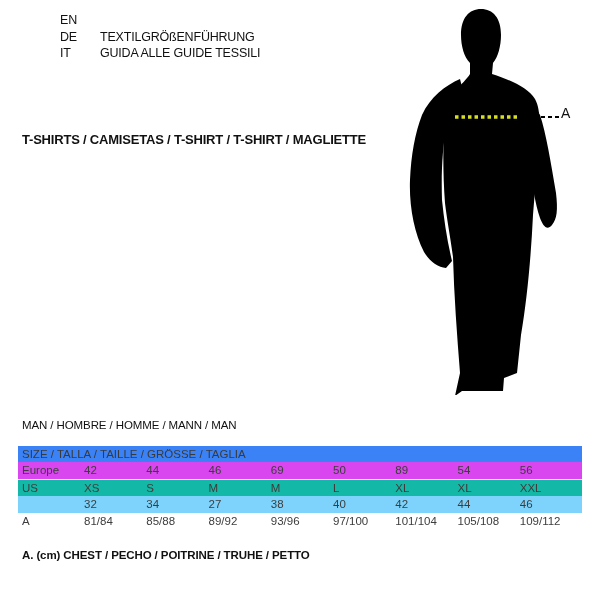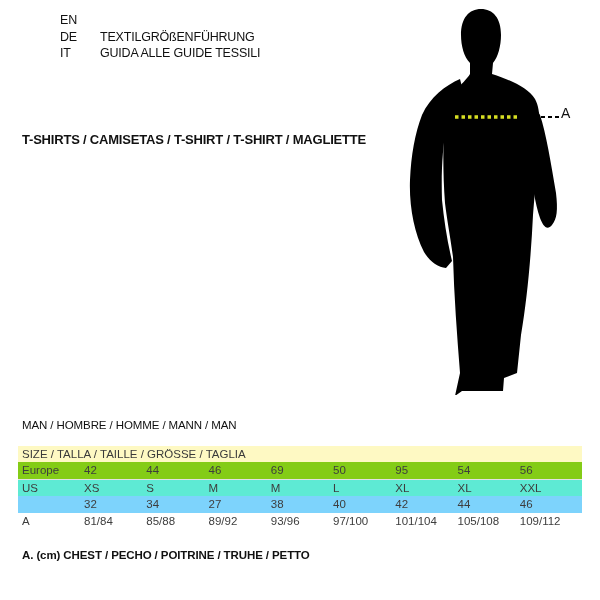--- a/index.html
+++ b/index.html
@@ -13,24 +13,24 @@
   .lang-code{width:40px;flex:0 0 40px;}
   
   .garments{position:absolute;left:22px;top:108px;font-size:13px;font-weight:700;line-height:18.5px;letter-spacing:-0.2px;margin-top:23px;}
   
   .figure-wrap{position:absolute;left:400px;top:5px;width:175px;height:390px;}
   .measure-label{position:absolute;left:561px;top:105px;font-size:14px;font-weight:500;color:#111;}
   
   .section-title{position:absolute;left:22px;top:419px;font-size:11.5px;font-weight:400;letter-spacing:-0.1px;}
   
   .size-table{position:absolute;left:18px;top:446px;width:564px;font-size:11.5px;color:#3d3d3d;}
-  .st-header{background:#fef9c3;height:16px;line-height:16px;padding-left:4px;color:#3a3a3a;}
+  .st-header{background:#3b82f6;height:16px;line-height:16px;padding-left:4px;color:#3a3a3a;}
   .st-row{display:flex;height:16.5px;line-height:16.5px;}
-  .st-row:nth-child(2){background:#84cc16;border-bottom:1px solid #e2e2e2;}
-  .st-row:nth-child(3){background:#5eead4;}
+  .st-row:nth-child(2){background:#d946ef;border-bottom:1px solid #e2e2e2;}
+  .st-row:nth-child(3){background:#14b8a6;}
   .st-row:nth-child(4){background:#7dd3fc;}
   .st-row:nth-child(5){background:#ffffff;}
   .st-label{flex:0 0 62px;padding-left:4px;text-align:left;}
   .st-cell{flex:1;text-align:left;}
   
   .footnote{position:absolute;left:22px;top:549px;font-size:11.5px;font-weight:700;letter-spacing:-0.1px;}
 </style>
 </head>
 <body>
 
@@ -86,21 +86,21 @@
 
 <div class="size-table" id="size-table">
   <div class="st-header">SIZE / TALLA / TAILLE / GRÖSSE / TAGLIA</div>
 <div class="st-row">
       <div class="st-label">Europe</div>
       <div class="st-cell">42</div>
       <div class="st-cell">44</div>
       <div class="st-cell">46</div>
       <div class="st-cell">69</div>
       <div class="st-cell">50</div>
-      <div class="st-cell">95</div>
+      <div class="st-cell">89</div>
       <div class="st-cell">54</div>
       <div class="st-cell">56</div>
     </div>
     <div class="st-row">
       <div class="st-label">US</div>
       <div class="st-cell">XS</div>
       <div class="st-cell">S</div>
       <div class="st-cell">M</div>
       <div class="st-cell">M</div>
       <div class="st-cell">L</div>

